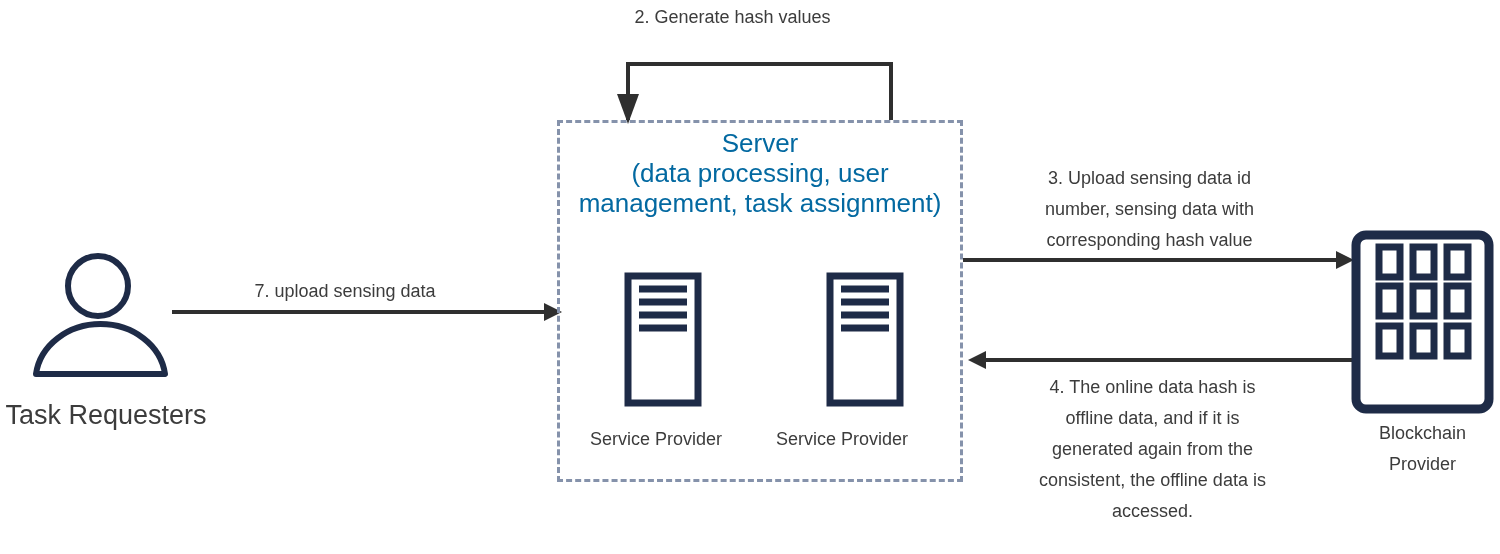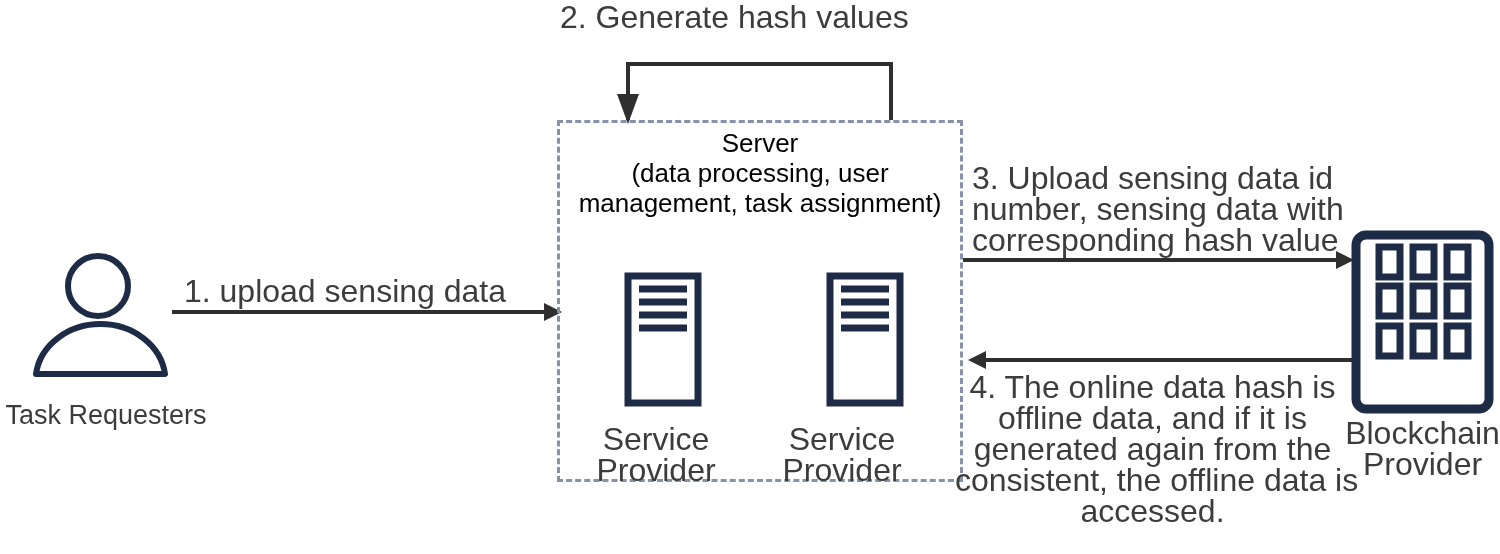--- a/index.html
+++ b/index.html
@@ -1,48 +1,48 @@
 <!DOCTYPE html>
 <html><head>
 <meta charset="utf-8">
 <style>
   html,body { margin:0; padding:0; background:#ffffff; }
   .canvas {
     position:relative; width:1500px; height:554px; background:#ffffff;
     font-family:"Liberation Sans", sans-serif; color:#3c3c3c; overflow:hidden;
   }
-  .label { position:absolute; text-align:center; font-size:32px; line-height:31px; color:#3c3c3c; }
+  .label { position:absolute; text-align:center; font-size:18px; line-height:31px; color:#3c3c3c; }
   .label div { white-space:nowrap; }
   .hline { position:absolute; height:4px; background:#2f2f2f; }
   .tri-right { position:absolute; width:0; height:0;
     border-top:9px solid transparent; border-bottom:9px solid transparent; border-left:18px solid #2f2f2f; }
   .tri-left { position:absolute; width:0; height:0;
     border-top:9px solid transparent; border-bottom:9px solid transparent; border-right:18px solid #2f2f2f; }
   .tri-down { position:absolute; width:0; height:0;
     border-left:11px solid transparent; border-right:11px solid transparent; border-top:30px solid #2f2f2f; }
   .loop { position:absolute; left:626px; top:62px; width:267px; height:58px; box-sizing:border-box;
     border-top:4px solid #2f2f2f; border-left:4px solid #2f2f2f; border-right:4px solid #2f2f2f; }
   .dashed-box { position:absolute; left:557px; top:120px; width:406px; height:362px;
     box-sizing:border-box; border:3px dashed #8592ab; background:transparent; }
   .server-text { position:absolute; left:557px; top:128px; width:406px; text-align:center;
-    font-size:26px; line-height:30px; color:#000000; }
+    font-size:26px; line-height:30px; color:#0369a1; }
   .icon { position:absolute; }
 </style>
 </head>
 <body>
 
 <div class="canvas">
 
   <svg class="icon" style="left:28px; top:250px;" width="145" height="128" viewBox="0 0 145 128">
     <path d="M8 124 a65 57 0 0 1 129 0 z" fill="#ffffff" stroke="#1e2b47" stroke-width="6" stroke-linejoin="round"></path>
     <circle cx="70" cy="36" r="30" fill="#ffffff" stroke="#1e2b47" stroke-width="6"></circle>
   </svg>
   <div class="label" style="left:0px; top:400px; width:212px; font-size:27px;">Task Requesters</div>
 
-  <div class="label" style="left:175px; top:276px; width:340px;">1. upload sensing data</div>
+  <div class="label" style="left:175px; top:276px; width:340px;">7. upload sensing data</div>
   <div class="hline" style="left:172px; top:310px; width:374px;"></div>
   <div class="tri-right" style="left:544px; top:303px;"></div>
 
   <div class="label" style="left:560px; top:2px; width:345px;">
     <div>2. Generate hash values</div>
   </div>
   <div class="loop"></div>
   <div class="tri-down" style="left:617px; top:94px;"></div>
 
   <div class="dashed-box"></div>

